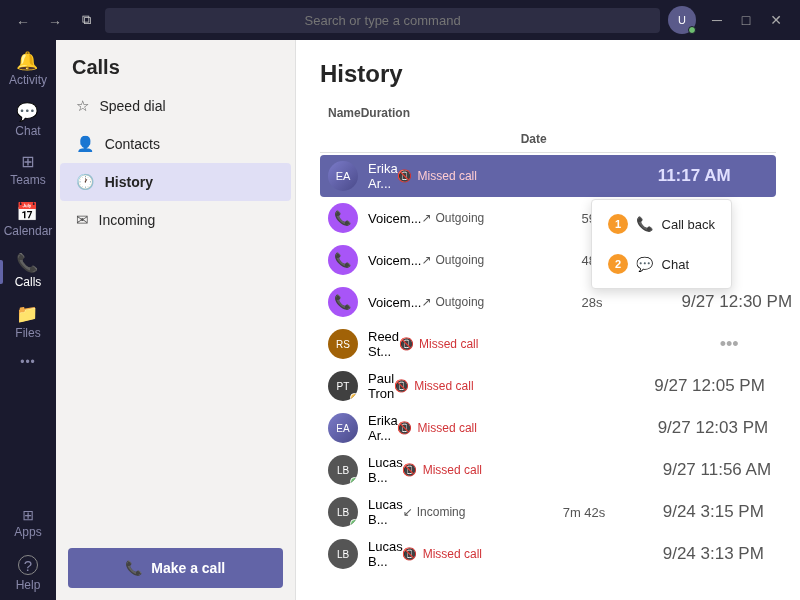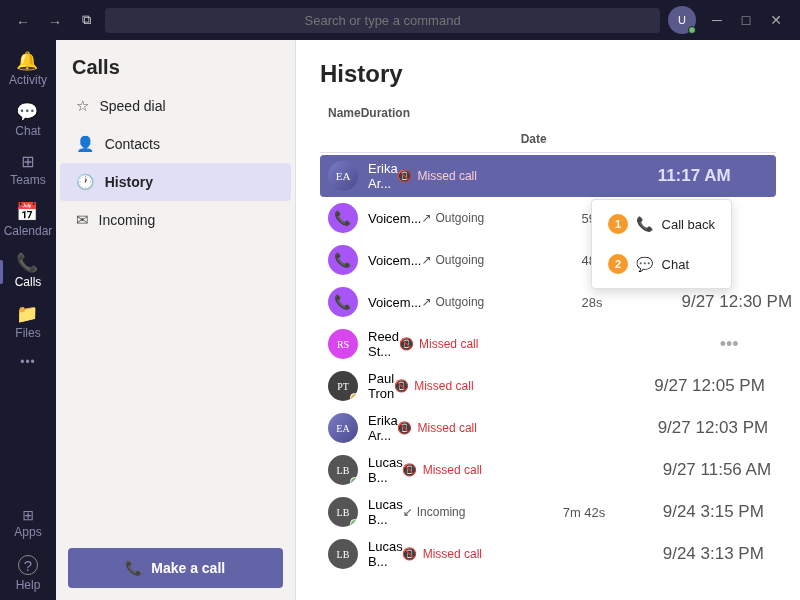--- a/index.html
+++ b/index.html
@@ -99,21 +99,21 @@
     .table-row {
       display: grid; grid-template-columns: 1fr 160px 100px 140px 40px;
       align-items: center; padding: 6px 8px; border-radius: 4px; cursor: pointer;
       position: relative;
     }
     .table-row.selected { background: #6264a7; color: #fff; }
     .table-row.selected .type-missed { color: #ffcdd2; }
     .table-row.selected .date-cell { color: #e0e0ff; }
 
     .name-cell { display: flex; align-items: center; gap: 10px; font-size: 13px; }
-    .avatar-img { width: 30px; height: 30px; border-radius: 50%; background: #888; flex-shrink: 0; position: relative; overflow: hidden; font-family: Liberation Serif, serif; }
+    .avatar-img { width: 30px; height: 30px; border-radius: 50%; background: #888; flex-shrink: 0; position: relative; overflow: hidden; }
     .status-dot { width: 9px; height: 9px; border-radius: 50%; position: absolute; bottom: -1px; right: -1px; border: 1.5px solid #fff; }
     .status-dot.online { background: #6ebe71; }
     .status-dot.busy { background: #f4b942; }
     .type-cell { font-size: 12px; display: flex; align-items: center; gap: 5px; }
     .type-missed { color: #d13438; display: flex; align-items: center; gap: 4px; }
     .type-outgoing { color: #555; display: flex; align-items: center; gap: 4px; }
     .type-incoming { color: #555; display: flex; align-items: center; gap: 4px; }
     .duration-cell { font-size: 13px; color: #555; }
     .date-cell { font-size: 17px; color: #555; text-align: left; padding-right: 4px; }
     .table-row.selected .duration-cell { color: #e0e0ff; }
@@ -306,21 +306,21 @@
           <span>↗</span>
           <span>Outgoing</span>
         </div>
         <div class="duration-cell">28s</div>
         <div class="date-cell">9/27 12:30 PM</div>
 
       </div>
 
       <div class="table-row">
         <div class="name-cell">
-          <div class="avatar-img" style="background:#d946ef;display:flex;align-items:center;justify-content:center;color:#fff;font-size:10px;">RS</div>
+          <div class="avatar-img" style="background:#a16207;display:flex;align-items:center;justify-content:center;color:#fff;font-size:10px;">RS</div>
           <span>Reed St...</span>
         </div>
         <div class="type-cell">
           <span class="type-missed">📵</span>
           <span class="type-missed">Missed call</span>
         </div>
         <div class="duration-cell"></div>
         <button class="more-btn" style="color:#aaa;">•••</button>
       </div>
 

